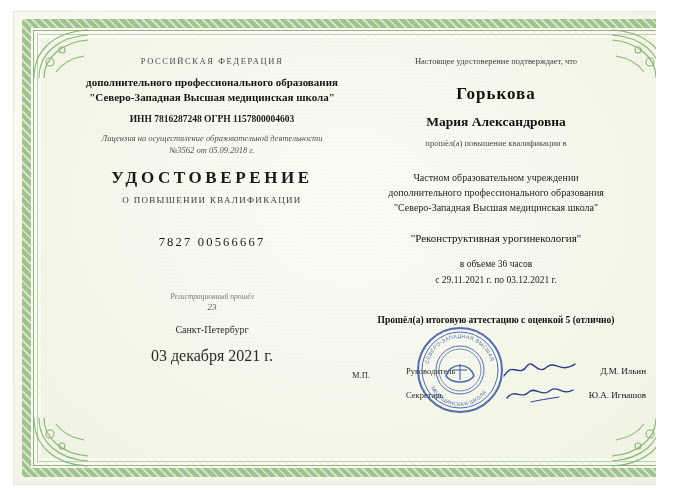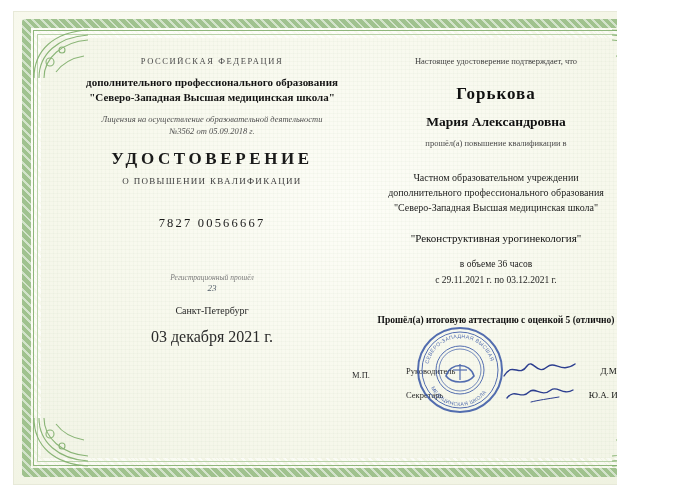--- a/index.html
+++ b/index.html
@@ -7,20 +7,21 @@
     padding: 0;
     background: #ffffff;
   }
   .page {
     position: relative;
     width: 617px;
     height: 497px;
     overflow: hidden;
     background: #ffffff;
     font-family: "Liberation Serif", serif;
+    padding-left: 39px;
   }
   
   .cert {
     position: absolute;
     left: 14px;
     top: 12px;
     width: 672px;
     height: 472px;
     background:
       radial-gradient(ellipse at 30% 30%, #fdfdf6 0%, #f6f7ea 55%, #eef1df 100%);
@@ -368,20 +369,21 @@
     <div class="content">
 
       <div class="col-left">
         <div class="rf-line">РОССИЙСКАЯ ФЕДЕРАЦИЯ</div>
 
         <div class="org-name">
           <div>дополнительного профессионального образования</div>
           <div>"Северо-Западная Высшая медицинская школа"</div>
         </div>
 
+        <div class="inn-line">ИНН 7816287248  ОГРН 1157800004603</div>
 
         <div class="lic-line">
           <div>Лицензия на осуществление образовательной деятельности</div>
           <div>№3562 от 05.09.2018 г.</div>
         </div>
 
         <div class="udostoverenie">УДОСТОВЕРЕНИЕ</div>
         <div class="udost-sub">О ПОВЫШЕНИИ КВАЛИФИКАЦИИ</div>
 
         <div class="cert-number">7827   00566667</div>

